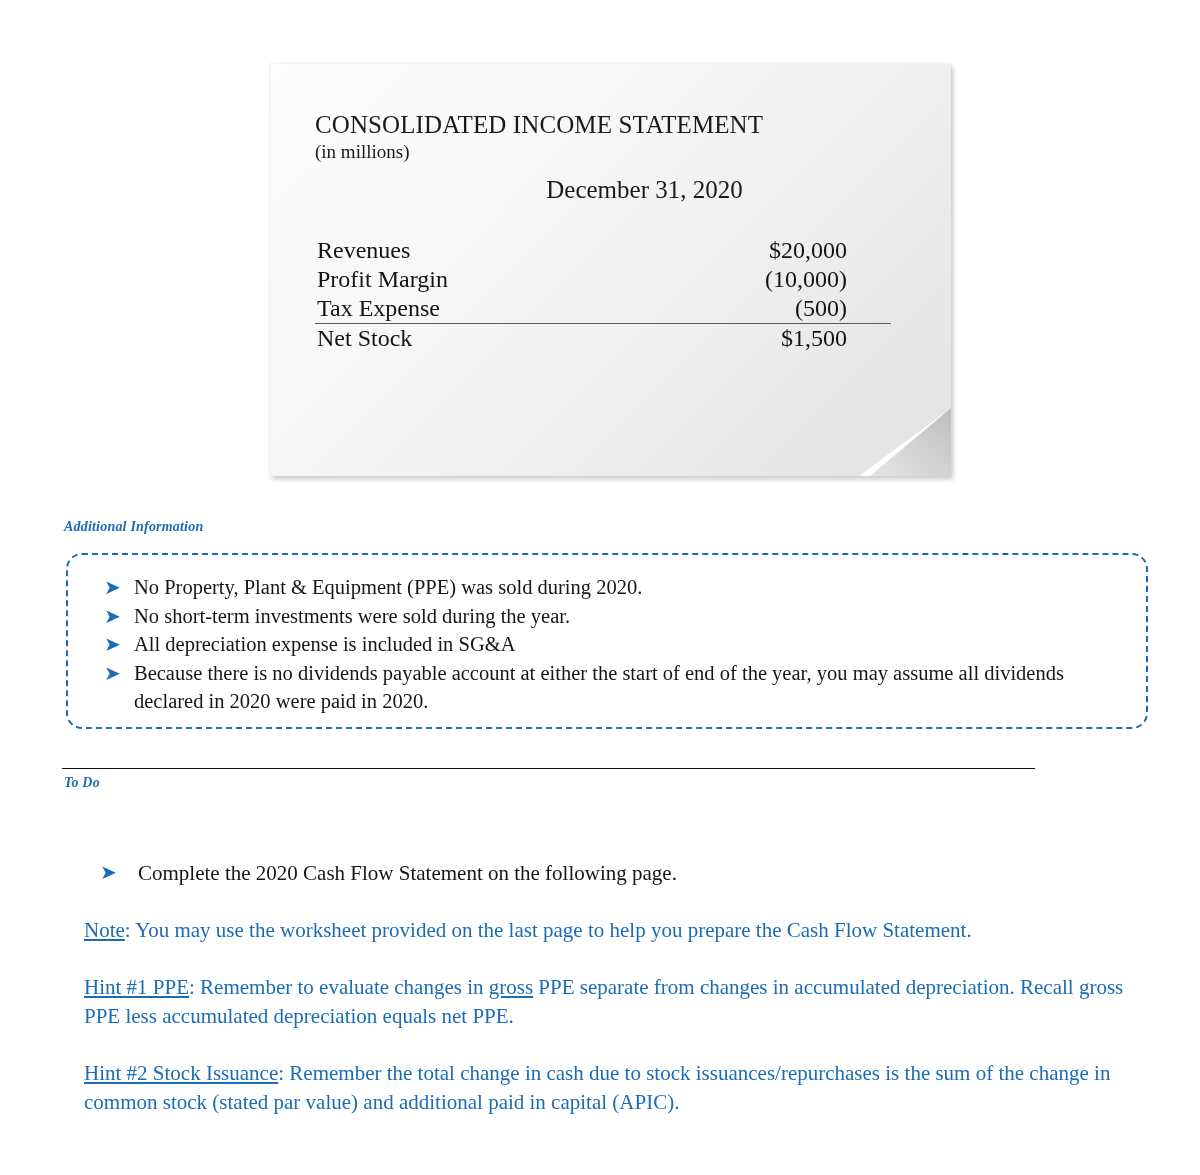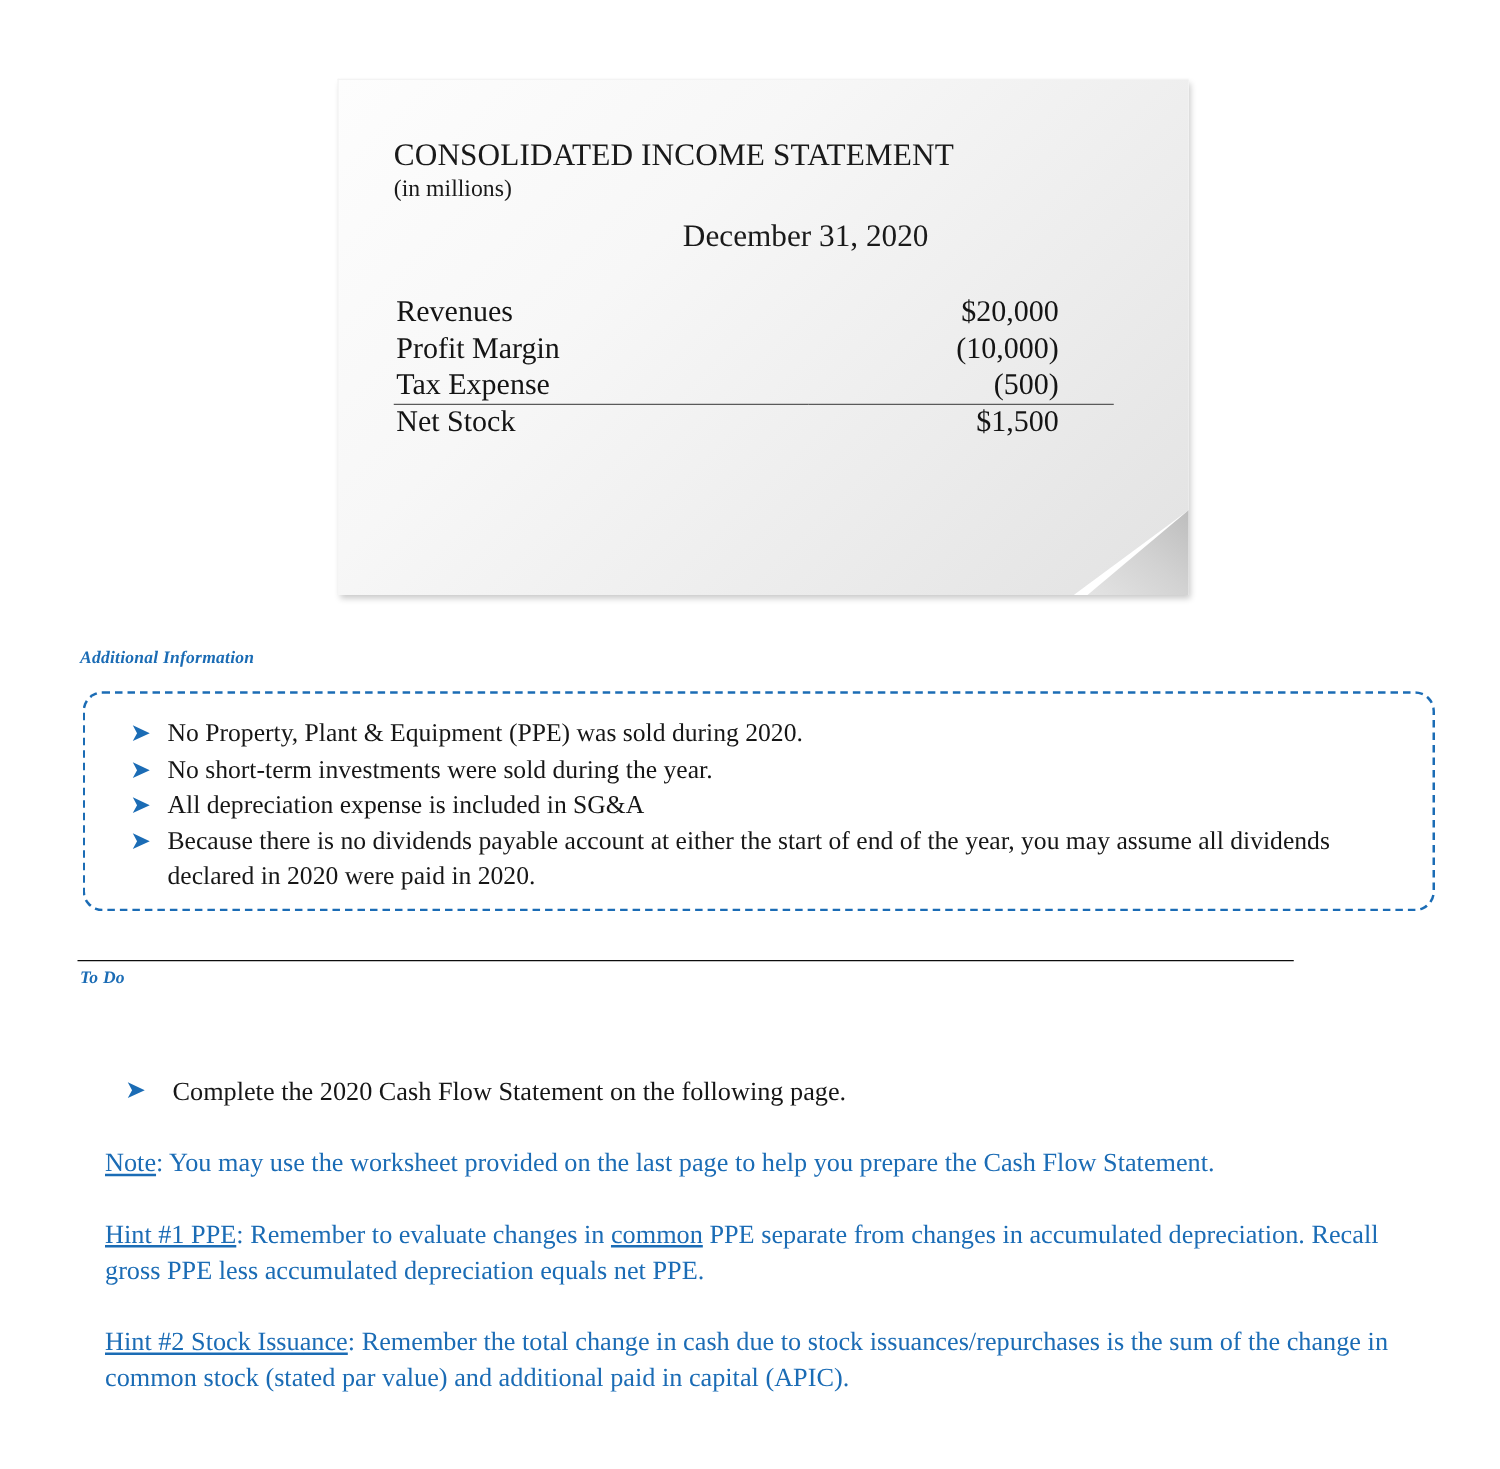--- a/index.html
+++ b/index.html
@@ -249,18 +249,18 @@
       <span class="bullet-arrow">➤</span>
       <span class="bullet-text">Complete the 2020 Cash Flow Statement on the following page.</span>
     </li>
   </ul>
 
 <div class="blue-para" id="note-para">
   <span class="u">Note</span><span>: You may use the worksheet provided on the last page to help you prepare the Cash Flow Statement.</span>
 </div>
 
 <div class="blue-para" id="hint1-para">
-  <span class="u">Hint #1 PPE</span><span>: Remember to evaluate changes in </span><span class="u">common</span><span> PPE separate from changes in accumulated depreciation. Recall gross PPE less accumulated depreciation equals net PPE.</span>
+  <span class="u">Hint #1 PPE</span><span>: Remember to evaluate changes in </span><span class="u">gross</span><span> PPE separate from changes in accumulated depreciation. Recall gross PPE less accumulated depreciation equals net PPE.</span>
 </div>
 
 <div class="blue-para" id="hint2-para">
   <span class="u">Hint #2 Stock Issuance</span><span>: Remember the total change in cash due to stock issuances/repurchases is the sum of the change in common stock (stated par value) and additional paid in capital (APIC).</span>
 </div>
 
 </body></html>

